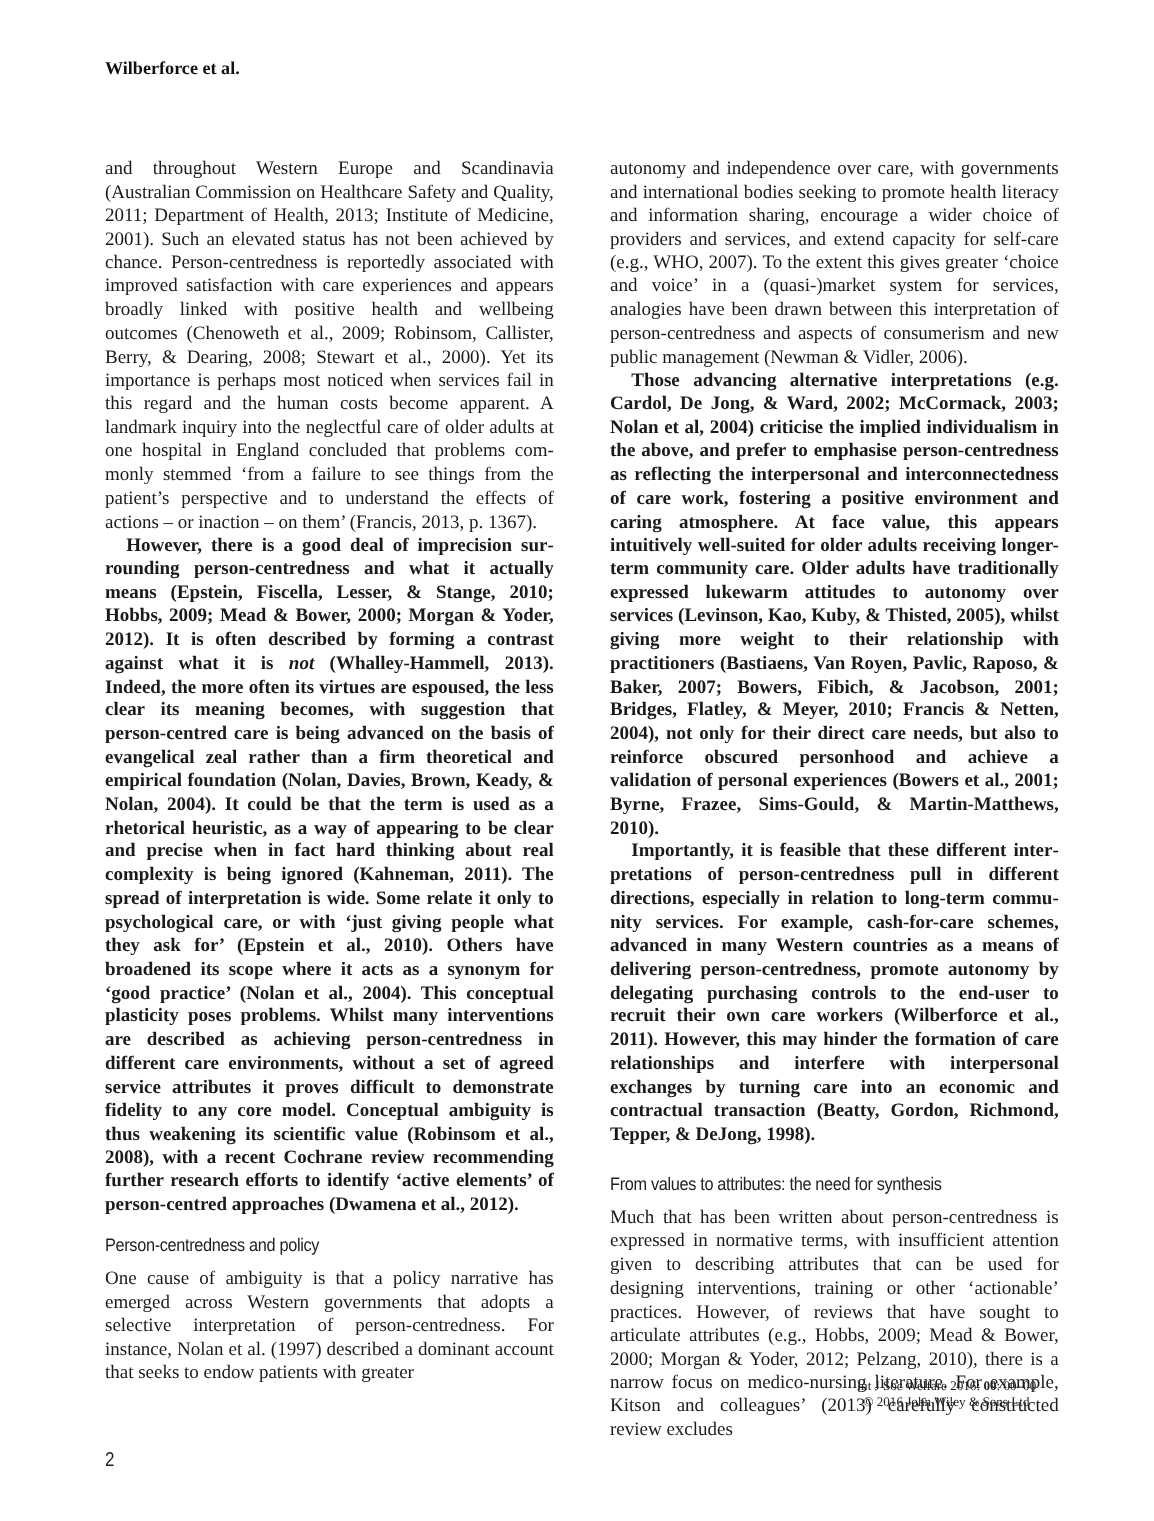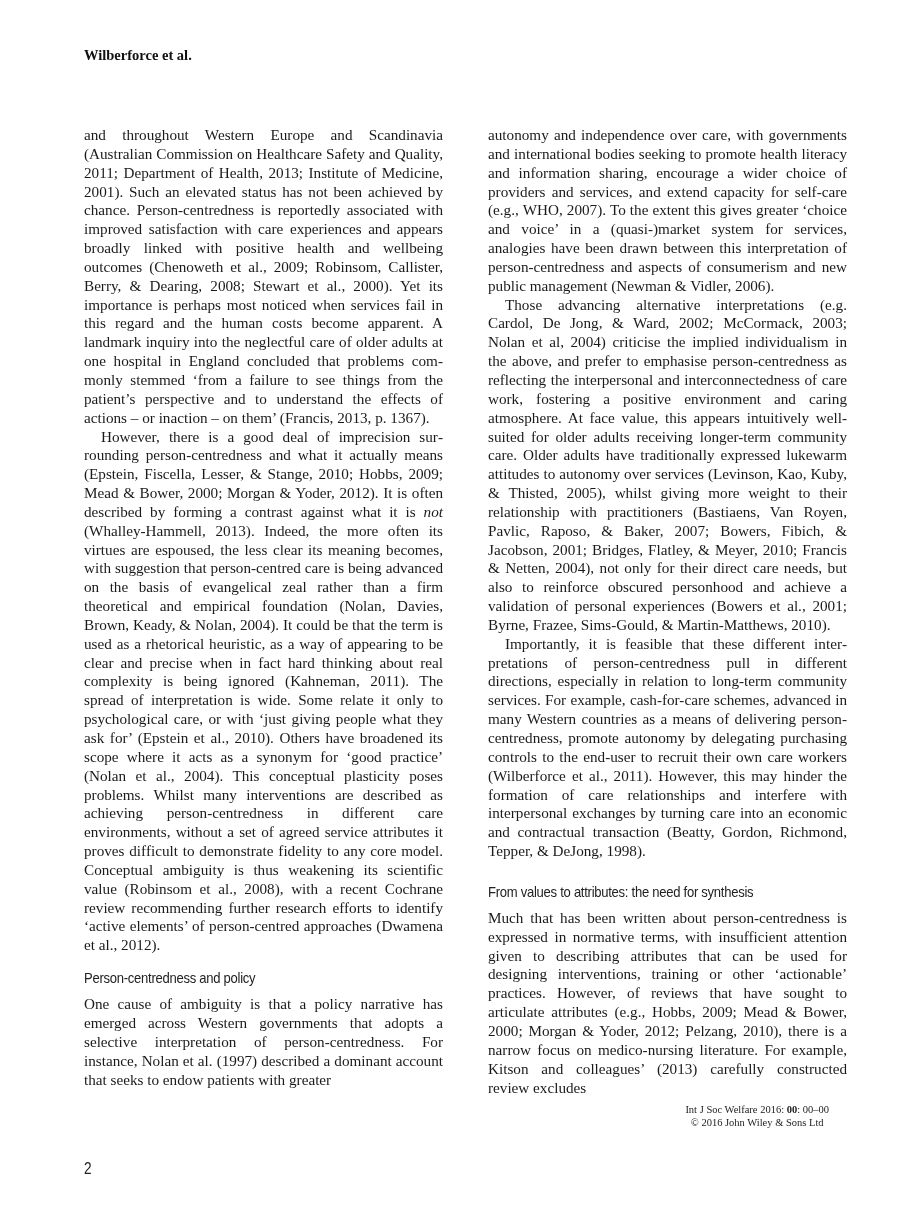--- a/index.html
+++ b/index.html
@@ -34,20 +34,21 @@
       hyphens: manual;
       margin-top: 34px;
     }
     .col-left { left: 84px; }
     .col-right { left: 488px; }
     .column p {
       text-indent: 0;
     }
     .column p.indent {
       text-indent: 17px;
+      font-weight: bold;
     }
     .column p.first {
       text-indent: 0;
     }
     .section-heading {
       font-family: "Liberation Sans", "DejaVu Sans", sans-serif;
       font-size: 14.5px;
       line-height: 18px;
       font-weight: normal;
       letter-spacing: -0.3px;

